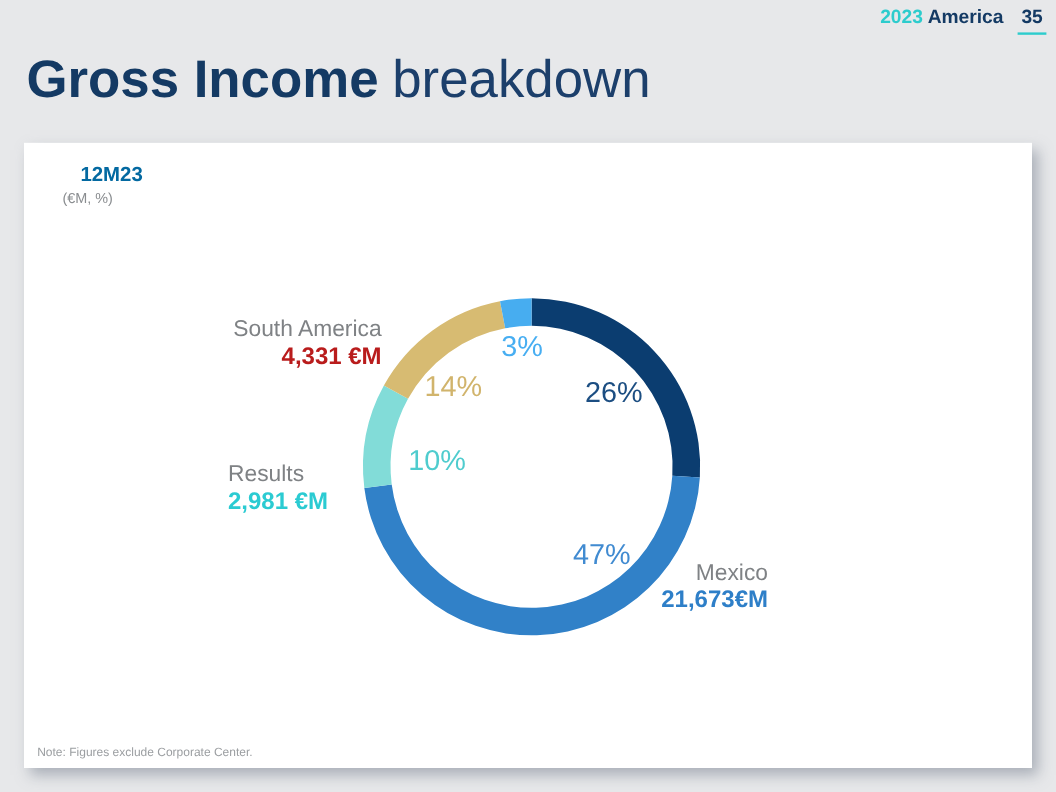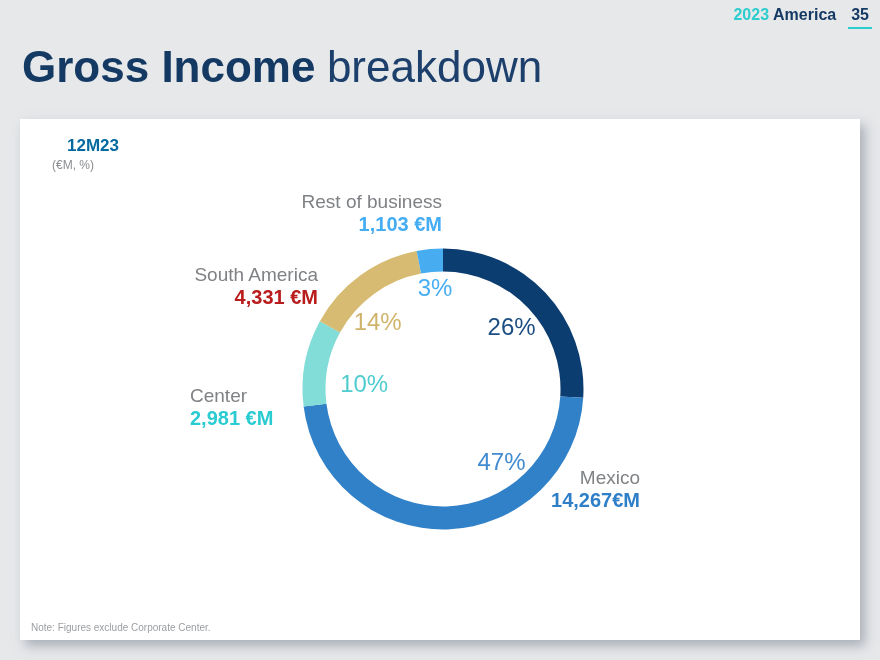--- a/index.html
+++ b/index.html
@@ -87,32 +87,28 @@
       <text x="71.2" y="152.8" text-anchor="middle" fill="#4fccce" class="pct-label">10%</text>
       <path d="M26.88 82.31 A140.5 140.5 0 0 1 123.67 11.99 L127.98 34.58 A117.5 117.5 0 0 0 47.03 93.39 Z" fill="#d7bb72"></path>
       <text x="84.7" y="91.4" text-anchor="middle" fill="#d1b46c" class="pct-label">14%</text>
       <path d="M123.67 11.99 A140.5 140.5 0 0 1 150.00 9.50 L150.00 32.50 A117.5 117.5 0 0 0 127.98 34.58 Z" fill="#47adf0"></path>
       <text x="142.0" y="57.3" text-anchor="middle" fill="#47aef2" class="pct-label">3%</text>
     </svg>
 
 
   <div class="seg-label seg-mexico align-right">
     <div class="seg-name">Mexico</div>
-    <div class="seg-value" style="color: rgb(46, 127, 200);">14,267€M</div>
+    <div class="seg-value" style="color: rgb(46, 127, 200);">21,673€M</div>
   </div>
 
   <div class="seg-label seg-turkey">
-    <div class="seg-name">Center</div>
+    <div class="seg-name">Results</div>
     <div class="seg-value" style="color: rgb(43, 203, 210);">2,981 €M</div>
   </div>
 
   <div class="seg-label seg-sa align-right">
     <div class="seg-name">South America</div>
     <div class="seg-value" style="color: #b91c1c;">4,331 €M</div>
   </div>
 
-  <div class="seg-label seg-rest align-right">
-    <div class="seg-name">Rest of business</div>
-    <div class="seg-value" style="color: rgb(69, 173, 244);">1,103 €M</div>
-  </div>
 
   <div class="note">Note: Figures exclude Corporate Center.</div>
 </div>
 
 </body></html>

